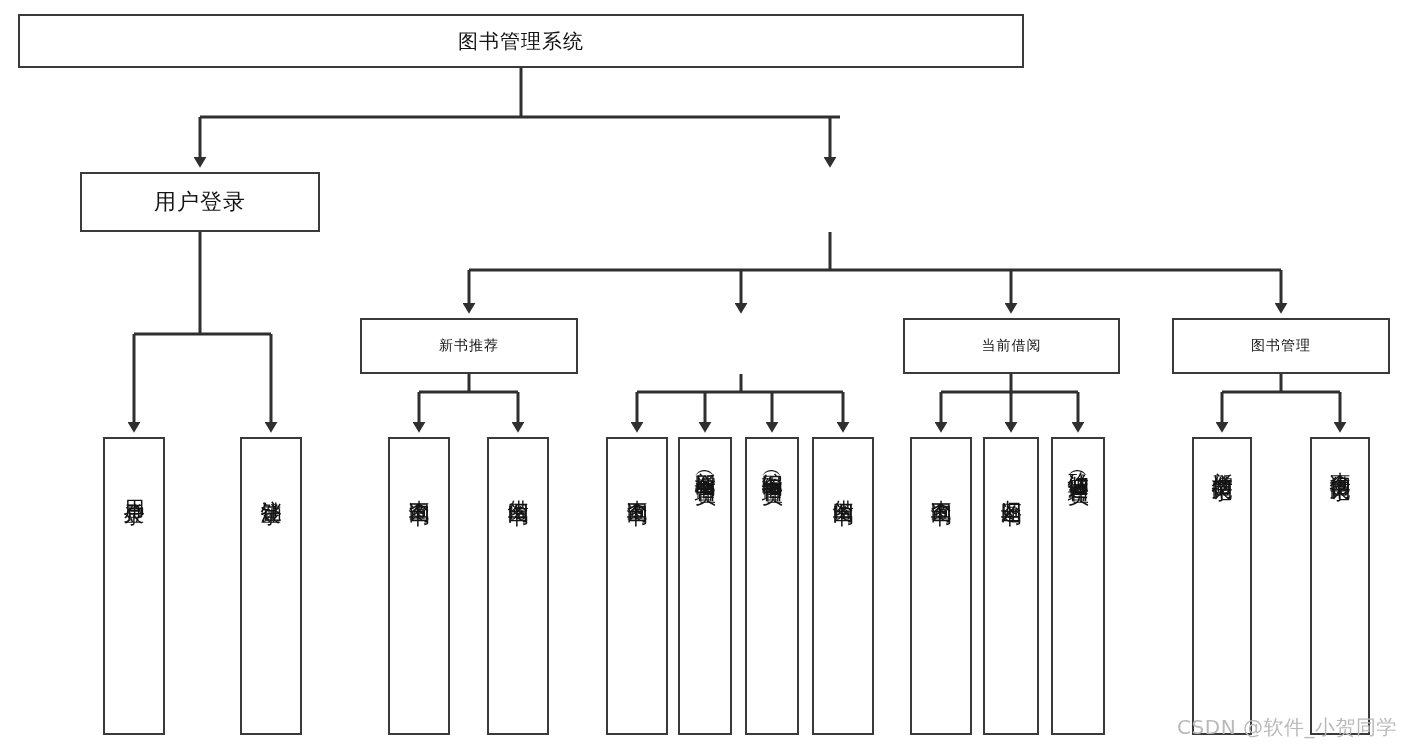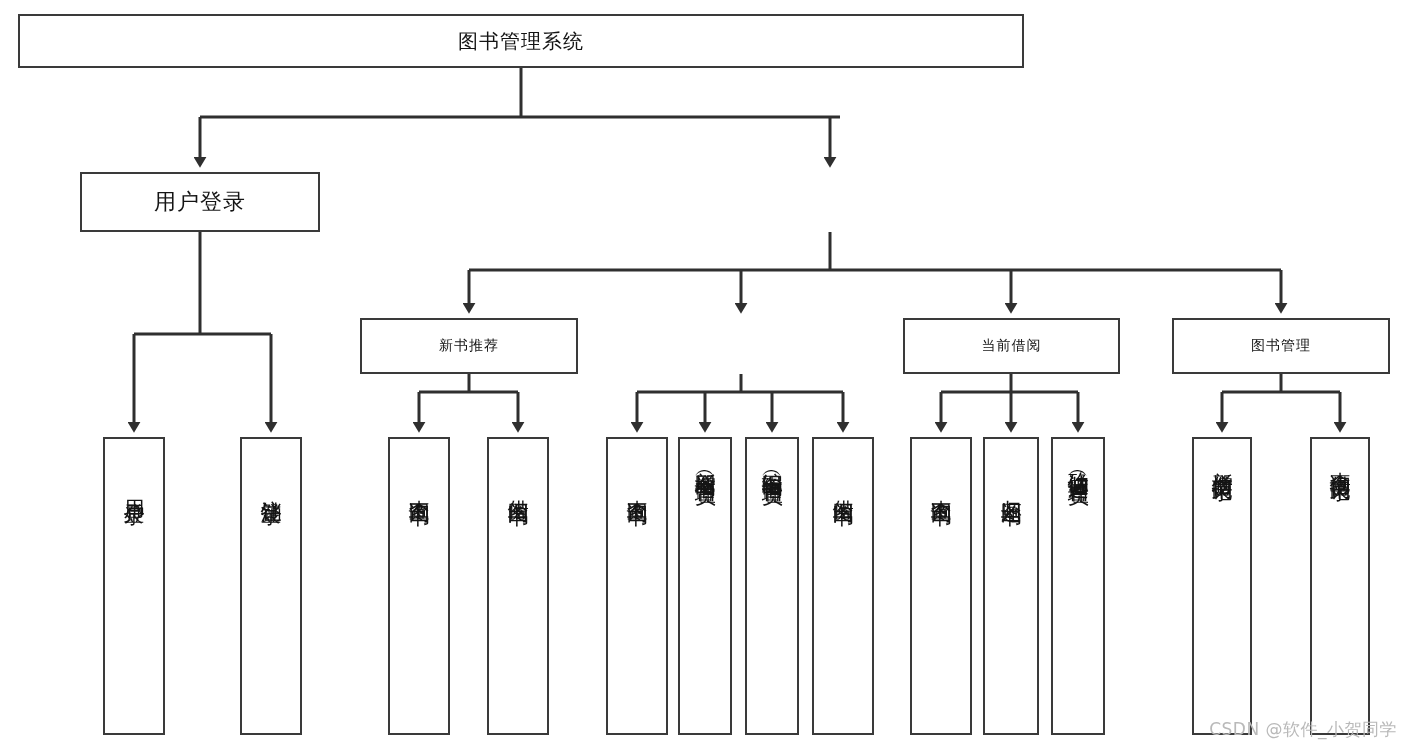--- a/index.html
+++ b/index.html
@@ -50,21 +50,21 @@
     text-orientation:upright;
     white-space:nowrap;
     display:block;
     margin-top:34px;
   }
   .vtext.tall{ margin-top:6px; }
   .watermark{
     position:absolute;
     right:8px;
     bottom:6px;
-    font-size:17px;
+    font-size:20px;
     color:#b9b9b9;
     letter-spacing:0.5px;
     z-index:6;
     white-space:nowrap;
     font-family:"DejaVu Sans","Liberation Sans",sans-serif;
   }
 </style>
 </head>
 <body>
 

